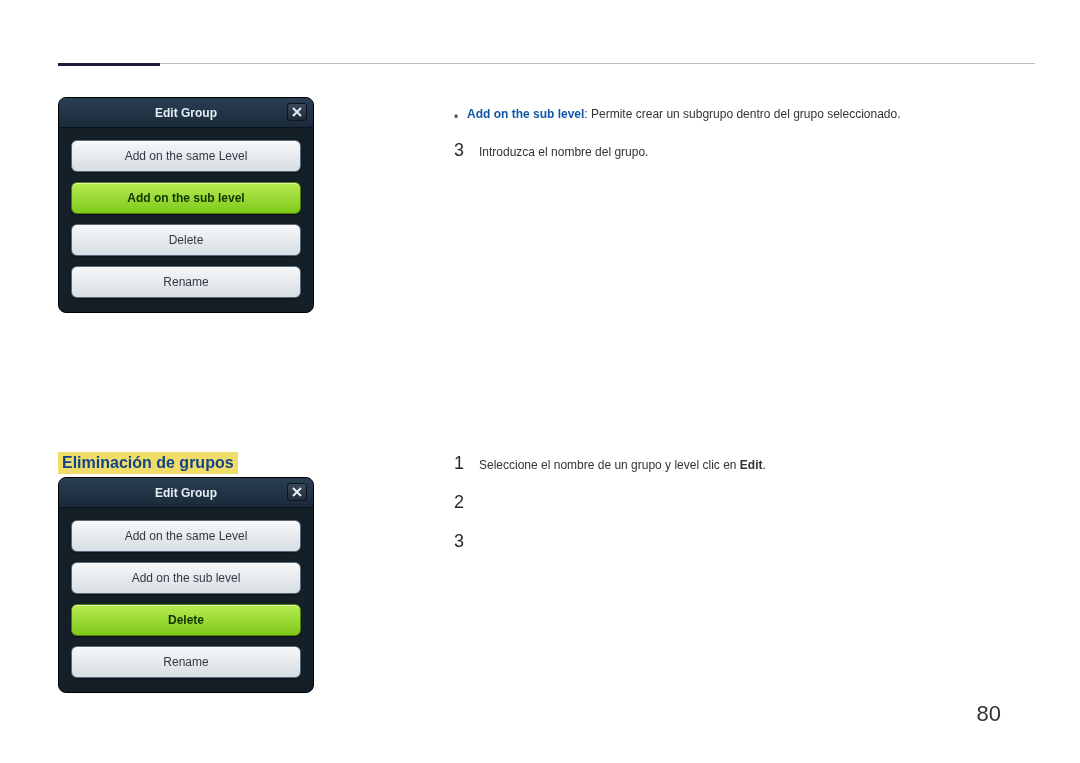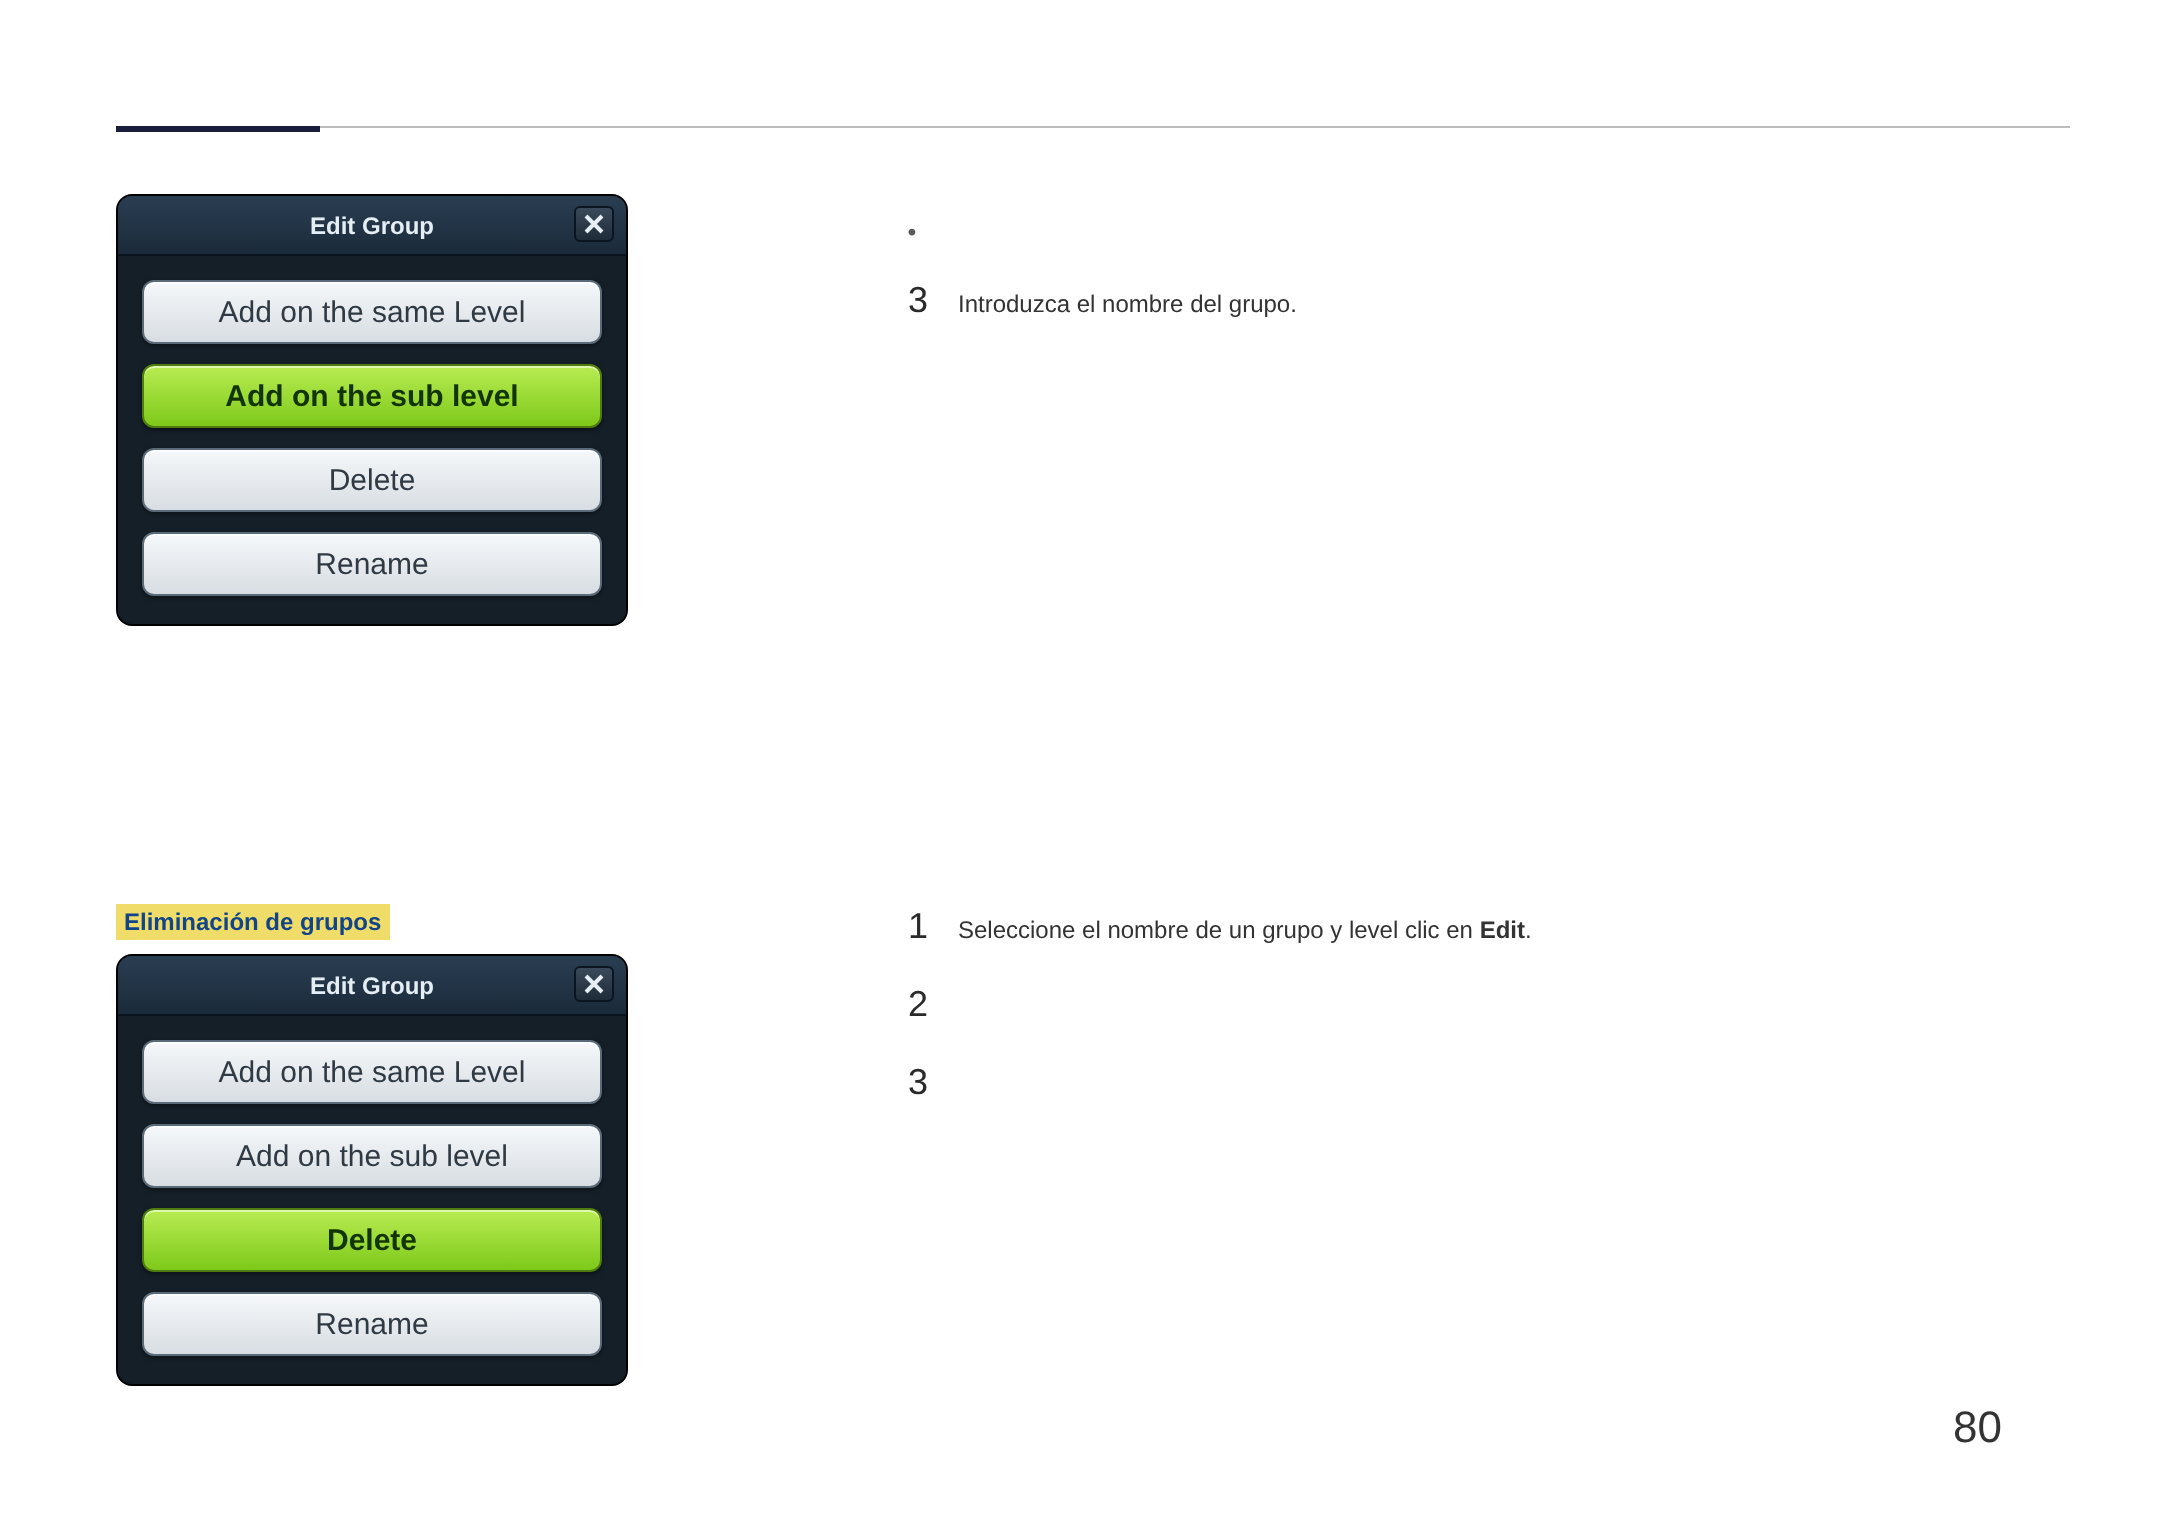--- a/index.html
+++ b/index.html
@@ -89,21 +89,21 @@
     background: #151f28;
   }
   .dlg-btn {
     width: 100%;
     height: 32px;
     margin-bottom: 10px;
     border-radius: 6px;
     border: 1px solid #5b6a78;
     background: linear-gradient(#f6f8fa, #d7dde2);
     color: #303a44;
-    font-size: 15px;
+    font-size: 12px;
     font-weight: normal;
     display: flex;
     align-items: center;
     justify-content: center;
     box-shadow: 0 1px 0 rgba(255,255,255,0.6) inset, 0 1px 2px rgba(0,0,0,0.4);
     cursor: pointer;
   }
   .dlg-btn:last-child { margin-bottom: 0; }
   .dlg-btn.active {
     background: linear-gradient(#b8ec52, #7ec91a);
@@ -112,21 +112,21 @@
     font-weight: bold;
     box-shadow: 0 1px 0 rgba(255,255,255,0.55) inset, 0 1px 2px rgba(0,0,0,0.5);
   }
   
   .section-heading {
     position: absolute;
     left: 58px;
     top: 452px;
     background: #f0dd69;
     color: #114488;
-    font-size: 12px;
+    font-size: 16px;
     font-weight: bold;
     padding: 2px 4px;
   }
   
   .rcol {
     position: absolute;
     left: 453px;
     right: 46px;
     font-size: 12px;
     color: #333;
@@ -195,20 +195,23 @@
         </div>
       <div class="dlg-btn">
           <span>Rename</span>
         </div>
     </div>
   </div>
 
   <div class="rcol rcol-block-1">
     <div class="bullet-row">
       <span class="bullet-dot">•</span>
+      <span>
+        <span class="bluebold">Add on the sub level</span><span>: Permite crear un subgrupo dentro del grupo seleccionado.</span>
+      </span>
     </div>
     <div class="num-row">
       <span class="bignum">3</span>
       <span>Introduzca el nombre del grupo.</span>
     </div>
   </div>
 
   <div class="section-heading">Eliminación de grupos</div>
 
   <div class="dialog" style="left:58px; top:477px;">

